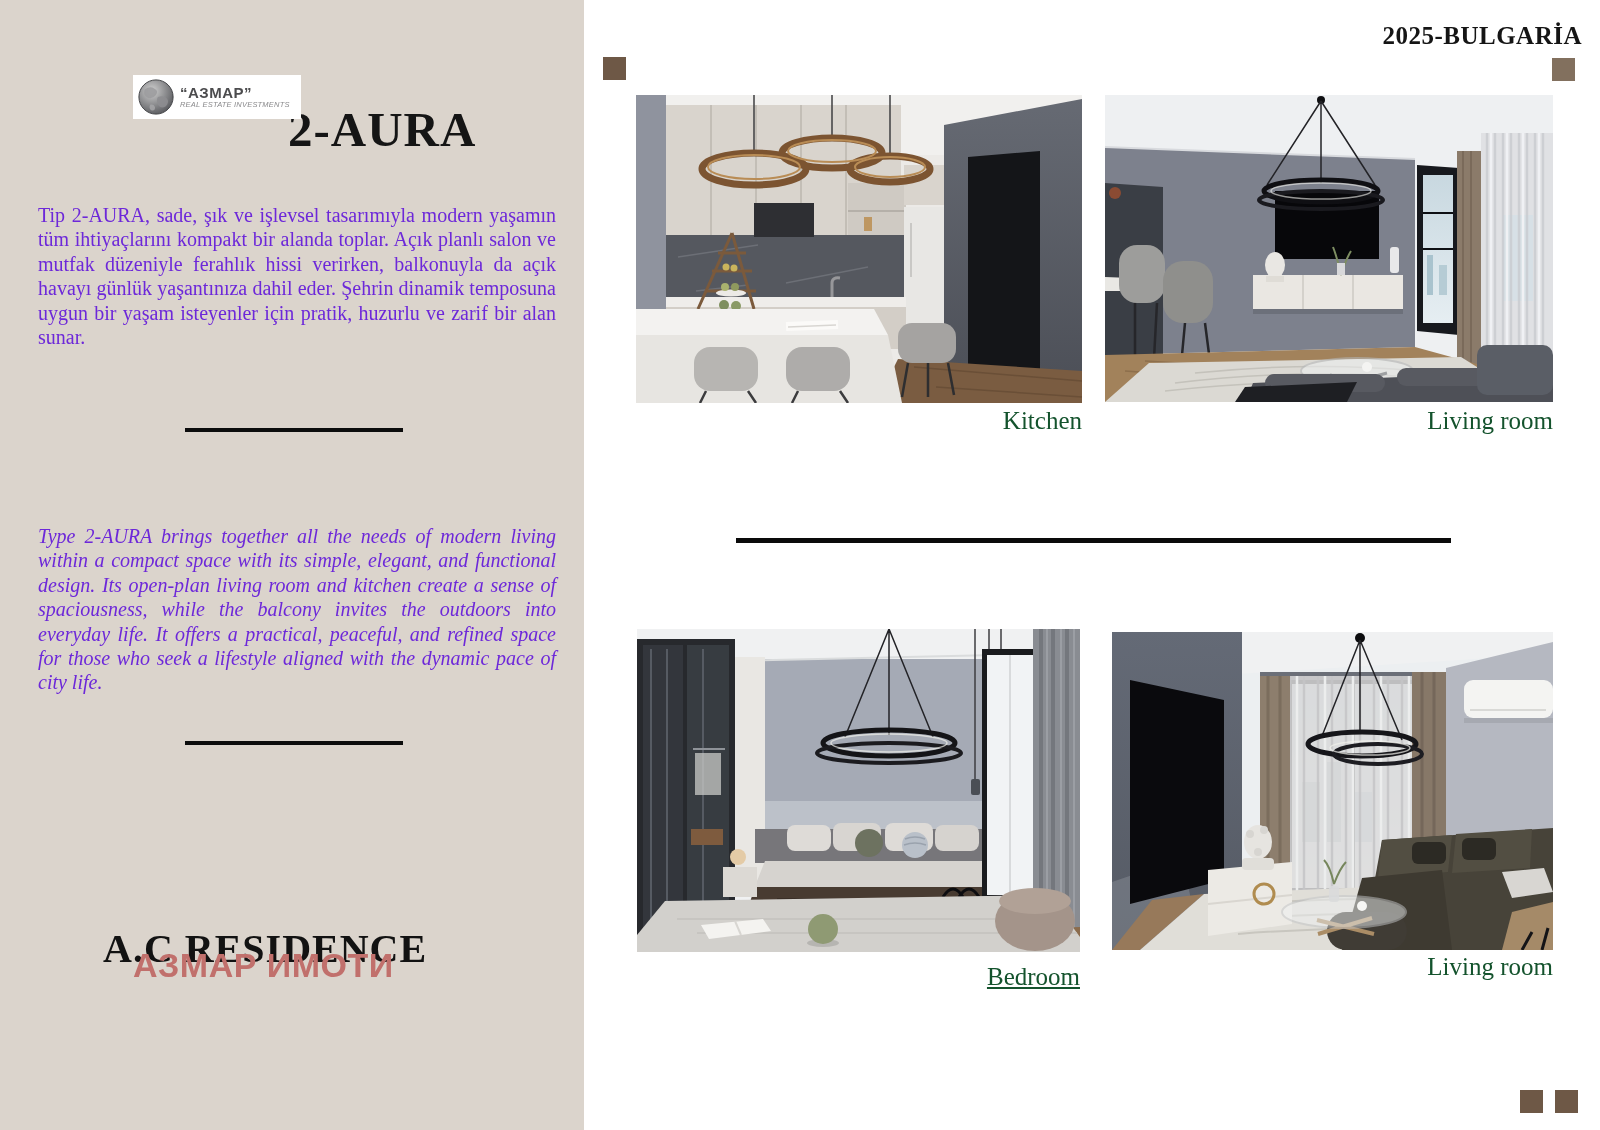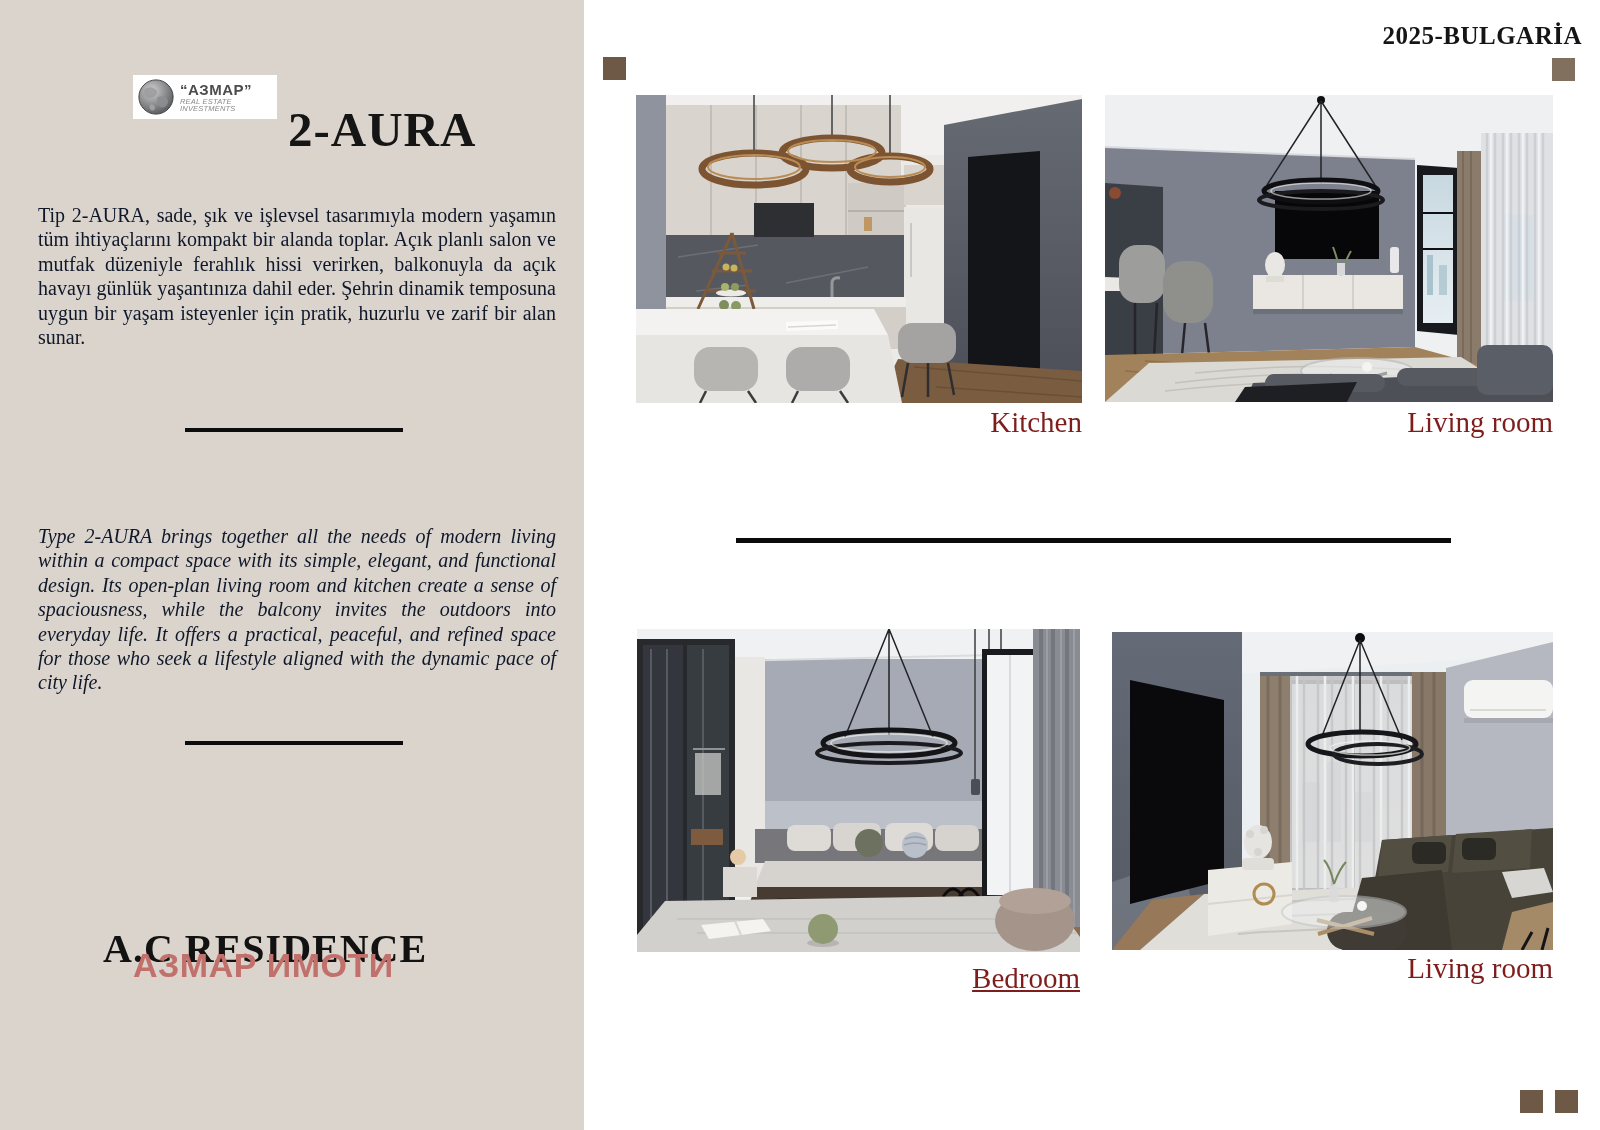--- a/index.html
+++ b/index.html
@@ -1,28 +1,28 @@
 <!DOCTYPE html>
 <html style="--sidebar-bg: #dbd4cc; --accent-brown: #6e5846; --agency-text: #c1706c;"><head>
 <meta charset="utf-8">
 <style>
   html,body{margin:0;padding:0;background:#ffffff;}
   .page{position:relative;width:1600px;height:1130px;background:#ffffff;overflow:hidden;
         font-family:"Liberation Serif","DejaVu Serif",serif;color:#141414;}
 
   
   .sidebar{position:absolute;left:0;top:0;width:584px;height:1130px;background:var(--sidebar-bg,#dbd4cc);}
-  .logo-box{position:absolute;left:133px;top:75px;width:144px;height:44px;background:#ffffff;z-index:3;
+  .logo-box{position:absolute;left:133px;top:75px;width:168px;height:44px;background:#ffffff;z-index:3;
             display:flex;align-items:center;}
   .logo-globe{width:38px;height:38px;margin-left:4px;flex:0 0 auto;}
   .logo-texts{margin-left:5px;line-height:1;}
   .logo-name{font-family:"Liberation Sans","DejaVu Sans",sans-serif;font-weight:bold;font-size:15px;color:#4c4c4e;letter-spacing:.5px;}
   .logo-tagline{font-family:"Liberation Sans","DejaVu Sans",sans-serif;font-style:italic;font-size:7.5px;color:#8a8a8c;margin-top:1px;letter-spacing:.2px;}
   .unit-title{position:absolute;left:268px;top:72px;z-index:1;font-size:49px;line-height:1;color:#151515;letter-spacing:1px;margin-left:20px;}
-  .para{position:absolute;left:38px;width:518px;font-size:20px;line-height:24.4px;text-align:justify;color:#0f172a;}
+  .para{position:absolute;left:38px;width:518px;font-size:20px;line-height:24.4px;text-align:justify;color:#6d28d9;}
   .para-tr{top:183px;}
   .para-en{top:504px;font-style:italic;}
   .side-rule{position:absolute;left:185px;width:218px;height:4px;background:#0c0c0c;}
   .rule-1{top:428px;}
   .rule-2{top:741px;}
   .residence-name{position:absolute;left:103px;top:896px;font-size:40px;font-weight:bold;letter-spacing:1px;color:#121212;line-height:1;}
   .agency-name{position:absolute;left:133px;top:948px;font-family:"Liberation Sans","DejaVu Sans",sans-serif;
                font-size:34px;font-weight:bold;color:var(--agency-text,#c1706c);line-height:1;letter-spacing:.5px;}
 
   
@@ -34,21 +34,21 @@
   .sq-d{left:1555px;top:1090px;}
   .mid-rule{position:absolute;left:736px;top:538px;width:715px;height:5px;background:#0a0a0a;}
 
   figure{margin:0;padding:0;position:absolute;}
   .fig-kitchen{left:636px;top:95px;width:446px;height:308px;}
   .fig-living1{left:1105px;top:95px;width:448px;height:307px;}
   .fig-bedroom{left:637px;top:629px;width:443px;height:323px;}
   .fig-living2{left:1112px;top:632px;width:441px;height:318px;}
   figure svg{display:block;width:100%;height:100%;}
 
-  .img-label{position:absolute;font-size:29px;color:#7f1d1d;line-height:1;}
+  .img-label{position:absolute;font-size:25px;color:#14532d;line-height:1;}
   .lab-kitchen{top:408px;right:518px;}
   .lab-living1{top:408px;right:47px;}
   .lab-bedroom{top:964px;right:520px;text-decoration:underline;}
   .lab-living2{top:954px;right:47px;}
 </style>
 </head>
 <body>
 
 <div class="page">
 

